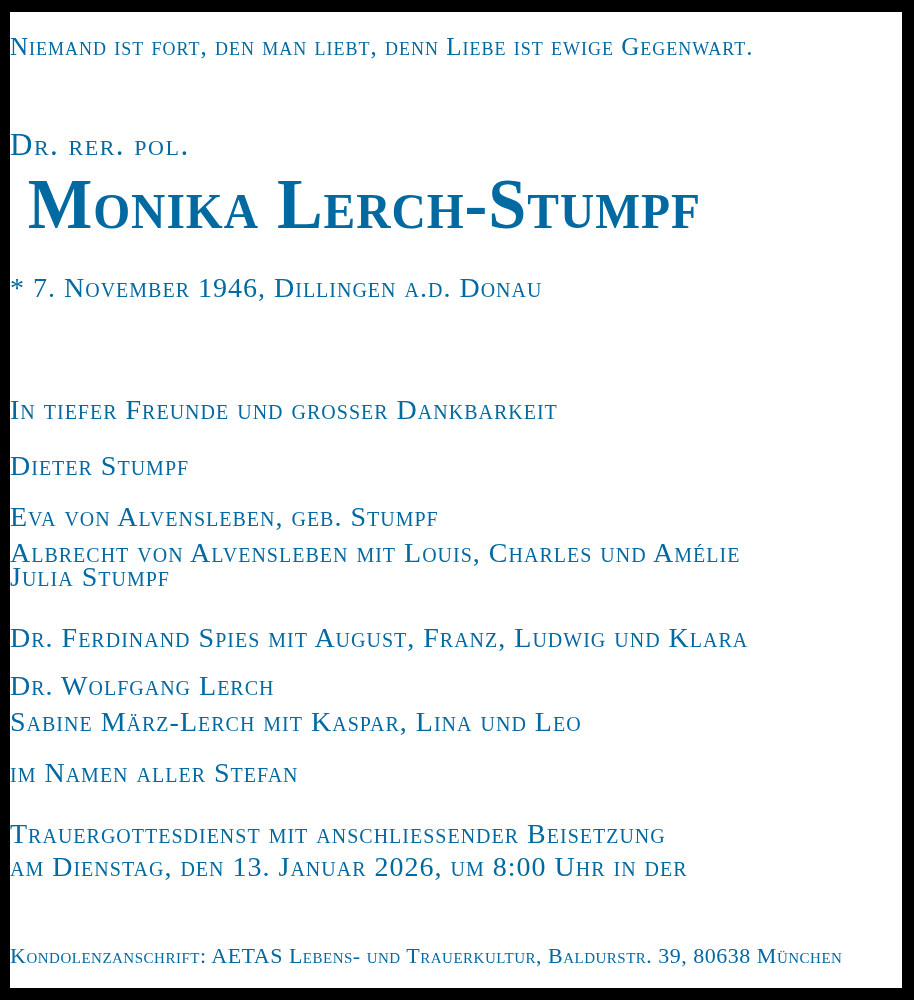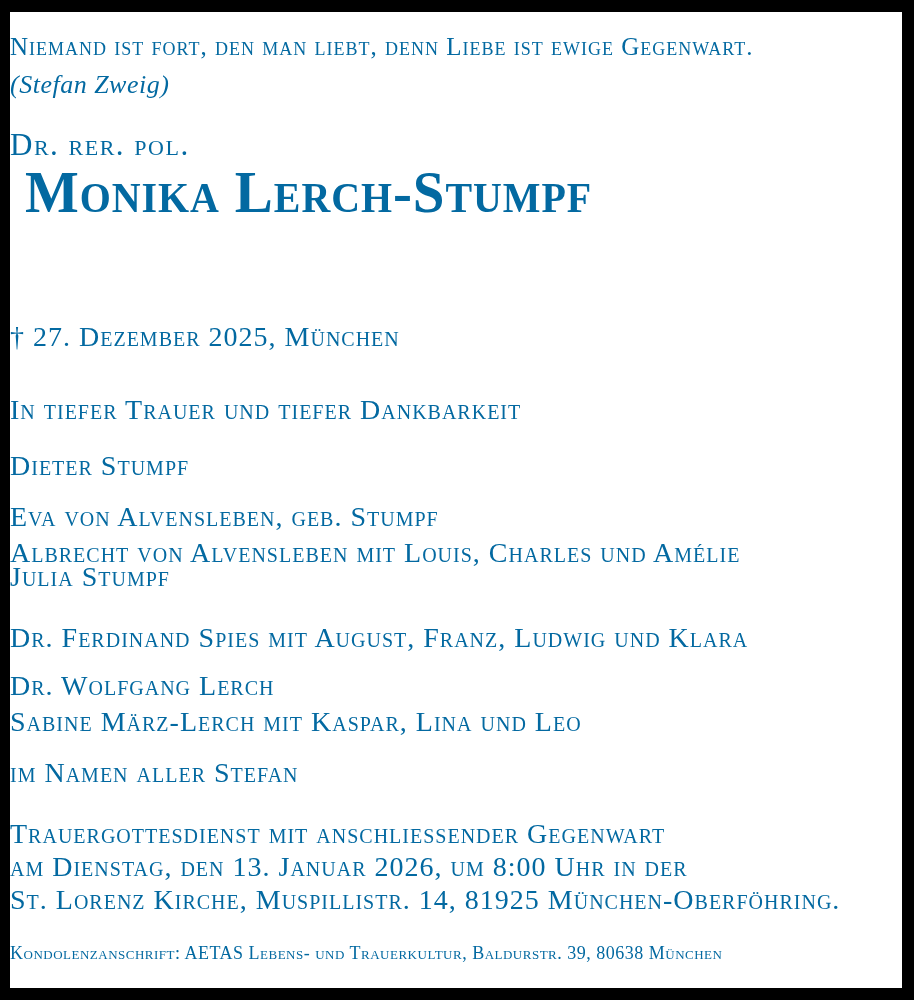--- a/index.html
+++ b/index.html
@@ -35,78 +35,76 @@
     text-align: left;
     white-space: nowrap;
     font-variant: small-caps;
     color: #0369a1;
     letter-spacing: 1px;
     line-height: 1.2;
   }
   .quote        { top: 20px;  font-size: 25px; }
   .attribution  { top: 57px;  font-size: 26px; font-style: italic; font-variant: normal; letter-spacing: 0.5px; }
   .acad-title   { top: 114px; font-size: 31px; letter-spacing: 1.5px; }
-  .name         { top: 138px; font-size: 60px; font-weight: 700; line-height: 84px; }
+  .name         { top: 150px; font-size: 72px; font-weight: 700; line-height: 84px; }
   .name .inner  { display: inline-block; transform: scaleX(0.95); transform-origin: center; letter-spacing: 1px; }
   .body         { font-size: 28px; }
   .y-birth      { top: 259px; }
   .y-death      { top: 308px; }
   .y-intro      { top: 381px; }
   .y-m0         { top: 437px; }
   .y-m1         { top: 488px; }
   .y-m2         { top: 524px; }
   .y-m3         { top: 548px; }
   .y-m4         { top: 609px; }
   .y-m5         { top: 657px; font-family: Liberation Serif, serif; }
   .y-m6         { top: 693px; }
   .y-closing    { top: 744px; }
   .y-s0         { top: 805px; }
   .y-s1         { top: 838px; }
   .y-s2         { top: 871px; }
-  .condolence   { top: 931px; font-size: 18px; letter-spacing: 0.5px; }
+  .condolence   { top: 931px; font-size: 22px; letter-spacing: 0.5px; }
 </style>
 </head>
 <body>
 
 <div class="frame">
   <div class="card">
 
     <div class="line quote">Niemand ist fort, den man liebt, denn Liebe ist ewige Gegenwart.</div>
 
-    <div class="line attribution">(Stefan Zweig)</div>
 
     <div class="line acad-title">Dr. rer. pol.</div>
 
     <div class="line name">
       <span class="inner">Monika Lerch-Stumpf</span>
     </div>
 
+    <div class="line body y-birth">* 7. November 1946, Dillingen a.d. Donau</div>
 
-    <div class="line body y-death">† 27. Dezember 2025, München</div>
 
-    <div class="line body y-intro">In tiefer Trauer und tiefer Dankbarkeit</div>
+    <div class="line body y-intro">In tiefer Freunde und grosser Dankbarkeit</div>
 
     <div class="line body y-m0">Dieter Stumpf</div>
 
     <div class="line body y-m2">Albrecht von Alvensleben mit Louis, Charles und Amélie</div>
 
     <div class="line body y-m1">Eva von Alvensleben, geb. Stumpf</div>
 
     <div class="line body y-m3">Julia Stumpf</div>
 
     <div class="line body y-m4">Dr. Ferdinand Spies mit August, Franz, Ludwig und Klara</div>
 
     <div class="line body y-m5">Dr. Wolfgang Lerch</div>
 
     <div class="line body y-m6">Sabine März-Lerch mit Kaspar, Lina und Leo</div>
 
     <div class="line body y-closing">im Namen aller Stefan</div>
 
-    <div class="line body y-s0">Trauergottesdienst mit anschliessender Gegenwart</div>
+    <div class="line body y-s0">Trauergottesdienst mit anschliessender Beisetzung</div>
 
     <div class="line body y-s1">am Dienstag, den 13. Januar 2026, um 8:00 Uhr in der</div>
 
-    <div class="line body y-s2">St. Lorenz Kirche, Muspillistr. 14, 81925 München-Oberföhring.</div>
 
     <div class="line condolence">Kondolenzanschrift: AETAS Lebens- und Trauerkultur, Baldurstr. 39, 80638 München</div>
 
   </div>
 </div>
 
 </body></html>

